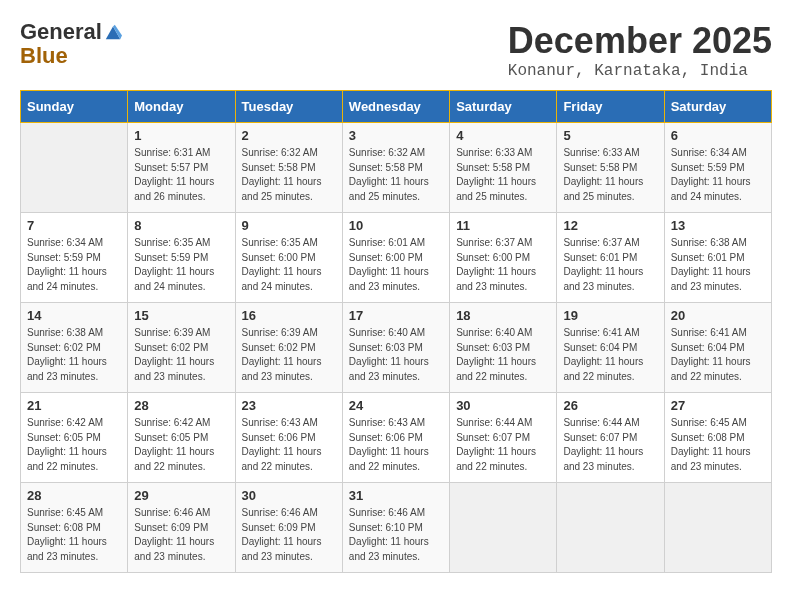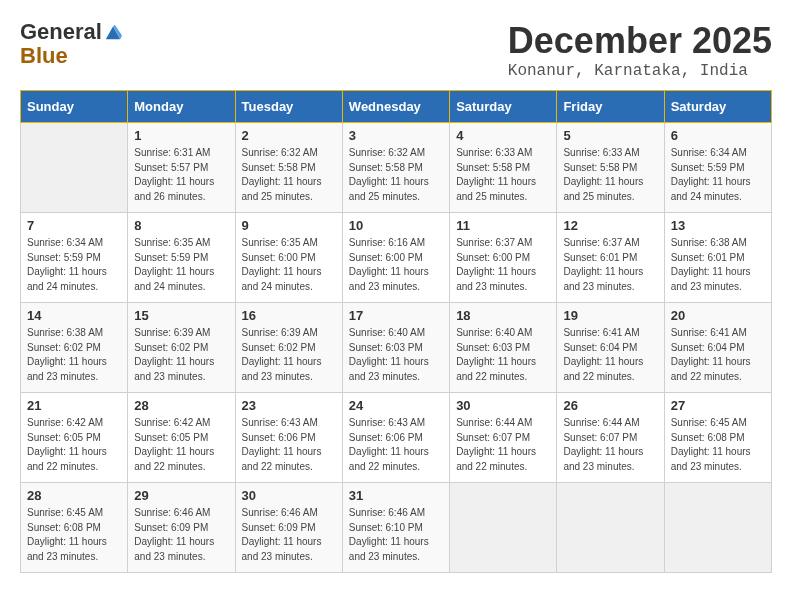--- a/index.html
+++ b/index.html
@@ -184,21 +184,21 @@
         </td>
         <td>
           <div class="day-num">9</div>
           <div class="cell-info" style="white-space: pre-line;">Sunrise: 6:35 AM
 Sunset: 6:00 PM
 Daylight: 11 hours
 and 24 minutes.</div>
         </td>
         <td>
           <div class="day-num">10</div>
-          <div class="cell-info" style="white-space: pre-line;">Sunrise: 6:16 AM
+          <div class="cell-info" style="white-space: pre-line;">Sunrise: 6:01 AM
 Sunset: 6:00 PM
 Daylight: 11 hours
 and 23 minutes.</div>
         </td>
         <td>
           <div class="day-num">11</div>
           <div class="cell-info" style="white-space: pre-line;">Sunrise: 6:37 AM
 Sunset: 6:00 PM
 Daylight: 11 hours
 and 23 minutes.</div>

